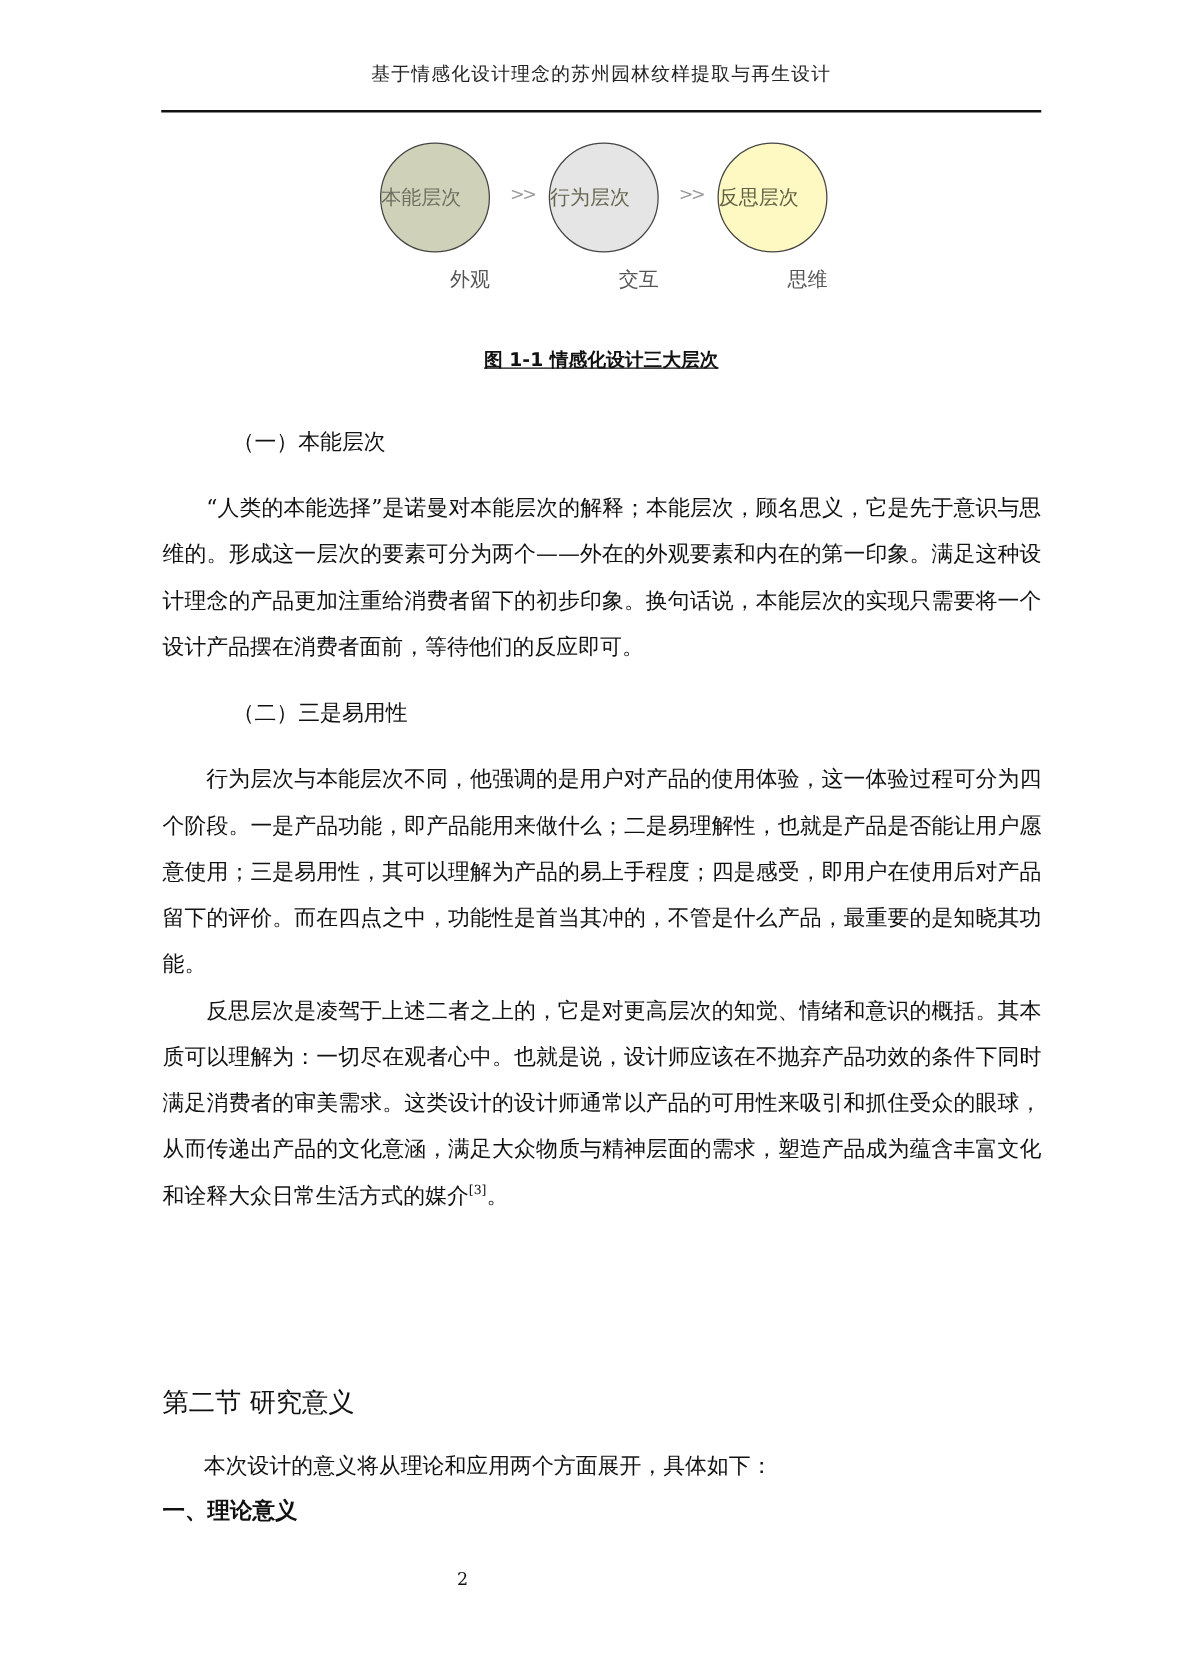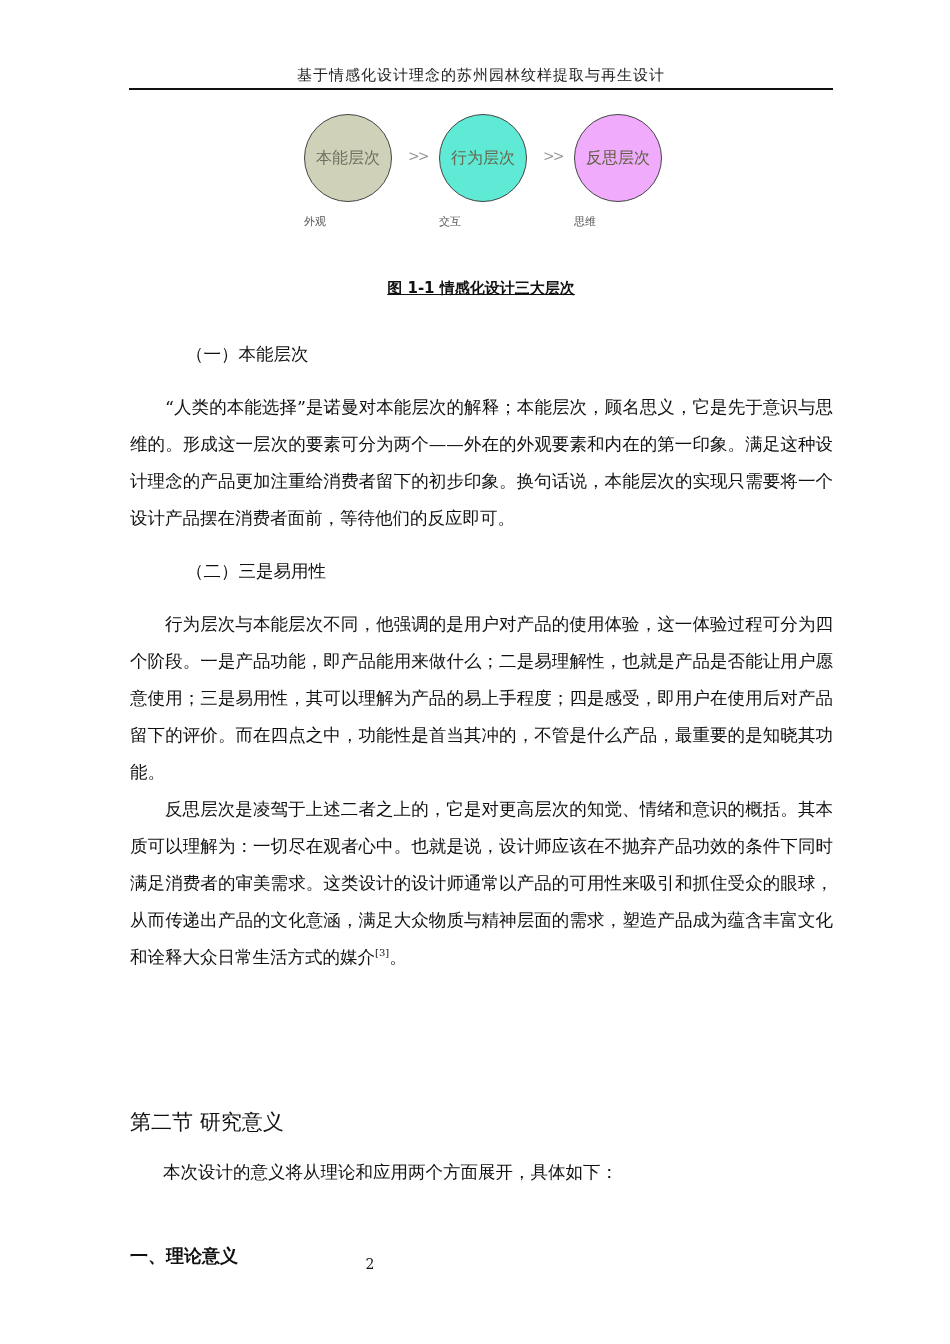--- a/index.html
+++ b/index.html
@@ -1,44 +1,44 @@
 <!DOCTYPE html>
 <html><head>
 <meta charset="utf-8">
 <style>
   html, body { margin:0; padding:0; background:#ffffff; }
   body { width:950px; height:1344px; position:relative; overflow:hidden;
          font-family:"DejaVu Serif","Liberation Serif",serif; color:#111; }
-  .header { position:absolute; left:129px; top:66px; width:704px; text-align:center;
+  .header { position:absolute; left:129px; top:50px; width:704px; text-align:center;
             font-size:15px; letter-spacing:1px; color:#222; }
   .header-rule { position:absolute; left:129px; top:88px; width:704px; height:2px; background:#111; }
   .figure { position:absolute; left:300px; top:112px; width:370px; height:130px; }
   .circle { position:absolute; width:88px; height:88px; border-radius:50%;
             border:1.5px solid #444; box-sizing:border-box; display:flex;
-            align-items:center; justify-content:center; font-size:16px; top:2px; }
+            align-items:center; justify-content:flex-start; font-size:16px; top:2px; }
   .circle span { white-space:nowrap; }
   .c1 { left:4px; background:#cfd2b8; color:#6d6f60; }
-  .c2 { left:139px; background:#5eead4; color:#66674f; }
-  .c3 { left:274px; background:#f0abfc; color:#5f6044; }
+  .c2 { left:139px; background:#e5e5e5; color:#66674f; }
+  .c3 { left:274px; background:#fef9c3; color:#5f6044; }
   .arrow { position:absolute; top:36px; font-size:14px; color:#9a9a9a; letter-spacing:-2px; }
   .a1 { left:108px; } .a2 { left:243px; }
-  .cap { position:absolute; top:102px; font-size:11px; color:#555; width:88px; text-align:left; }
+  .cap { position:absolute; top:102px; font-size:16px; color:#555; width:88px; text-align:right; }
   .cap1 { left:4px; } .cap2 { left:139px; } .cap3 { left:274px; }
   .fig-title { position:absolute; left:129px; top:279px; width:704px; text-align:center;
                font-size:15px; font-weight:bold; font-family:"DejaVu Sans","Liberation Sans",sans-serif;text-decoration:underline; }
   .body-text { position:absolute; left:130px; width:703px; font-size:17.5px; line-height:37px;
                text-align:justify; }
   .p { text-indent:35px; margin:0; }
   .sub { margin:16px; padding-left:40px; }
   sup { font-size:10px; vertical-align:super; line-height:0; }
   .section { position:absolute; left:130px; top:1108px; font-size:21px; font-weight:normal;
              font-family:"DejaVu Sans","Liberation Sans",sans-serif; }
   .intro { position:absolute; left:128px; top:1160px; font-size:17.5px; text-indent:35px; width:703px; }
   .subsec { position:absolute; left:130px; top:1196px; font-size:18px; font-weight:bold;
-            font-family:"DejaVu Sans","Liberation Sans",sans-serif;margin-top:48px; }
+            font-family:"DejaVu Sans","Liberation Sans",sans-serif; }
   .page-num { position:absolute; left:0; width:740px; text-align:center; top:1256px; font-size:14px; }
 </style>
 </head>
 <body>
 
 <div class="header">基于情感化设计理念的苏州园林纹样提取与再生设计</div>
 <div class="header-rule"></div>
 
 <div class="figure">
   <div class="circle c1">

